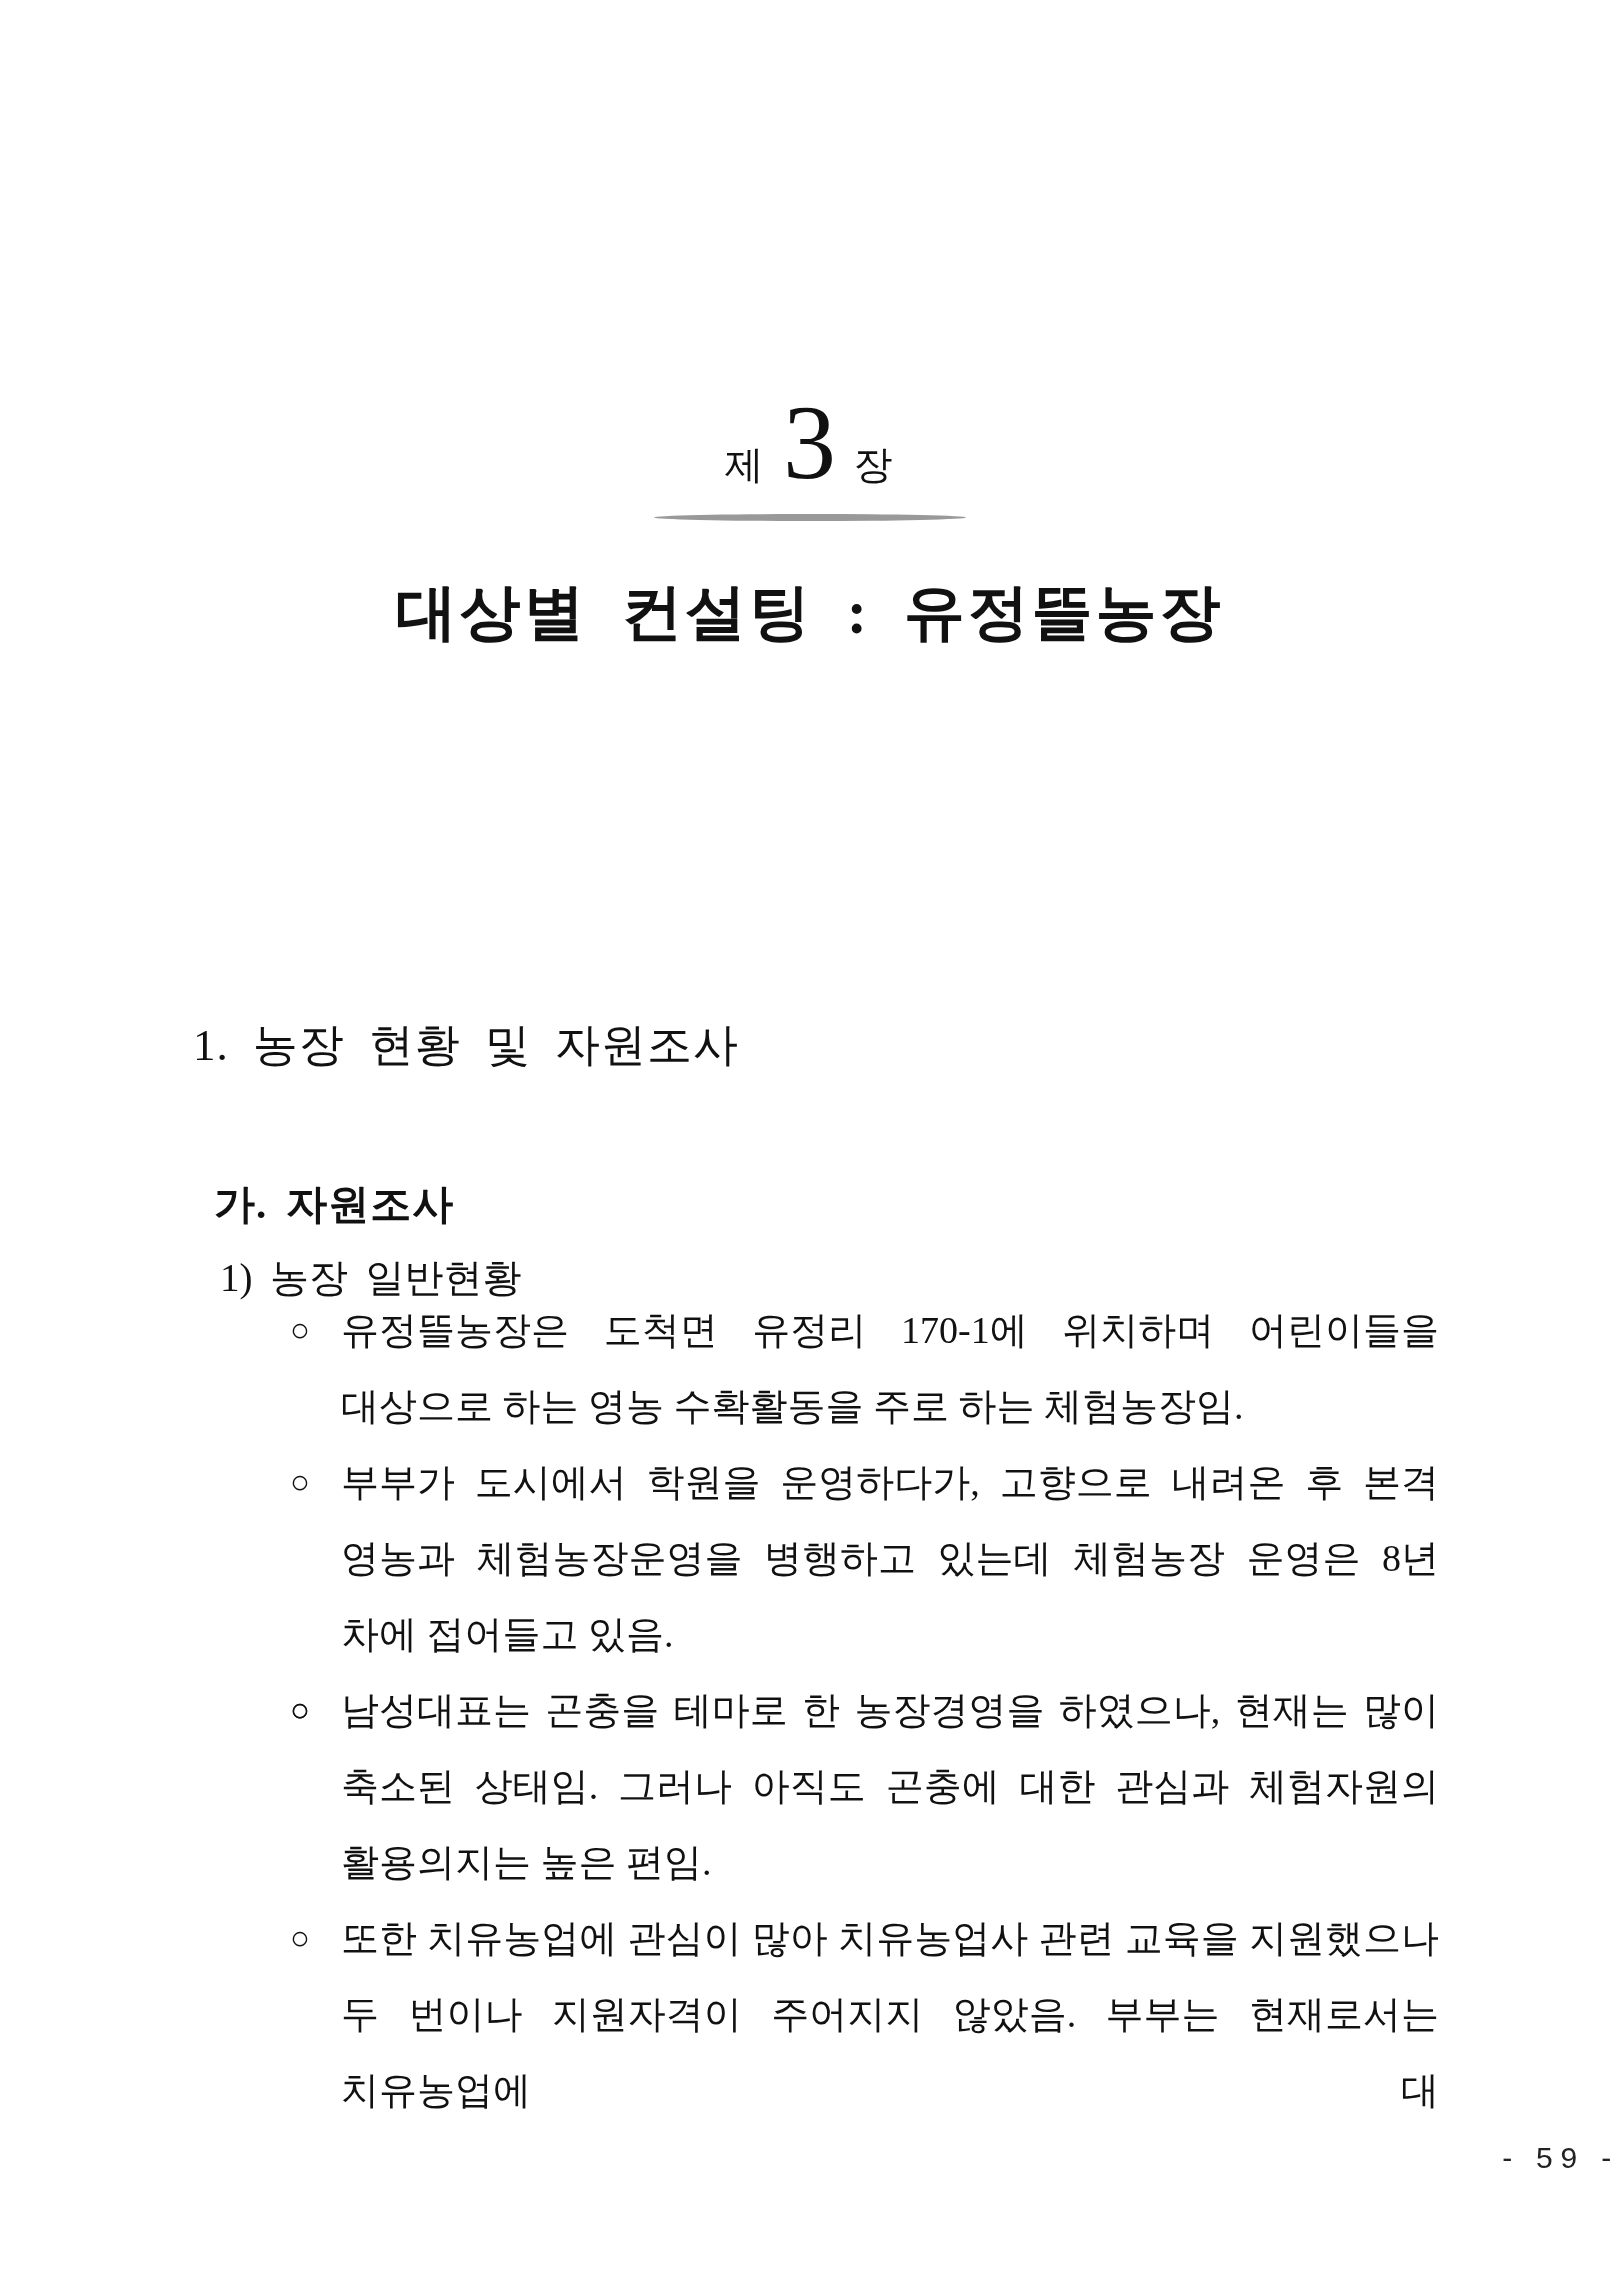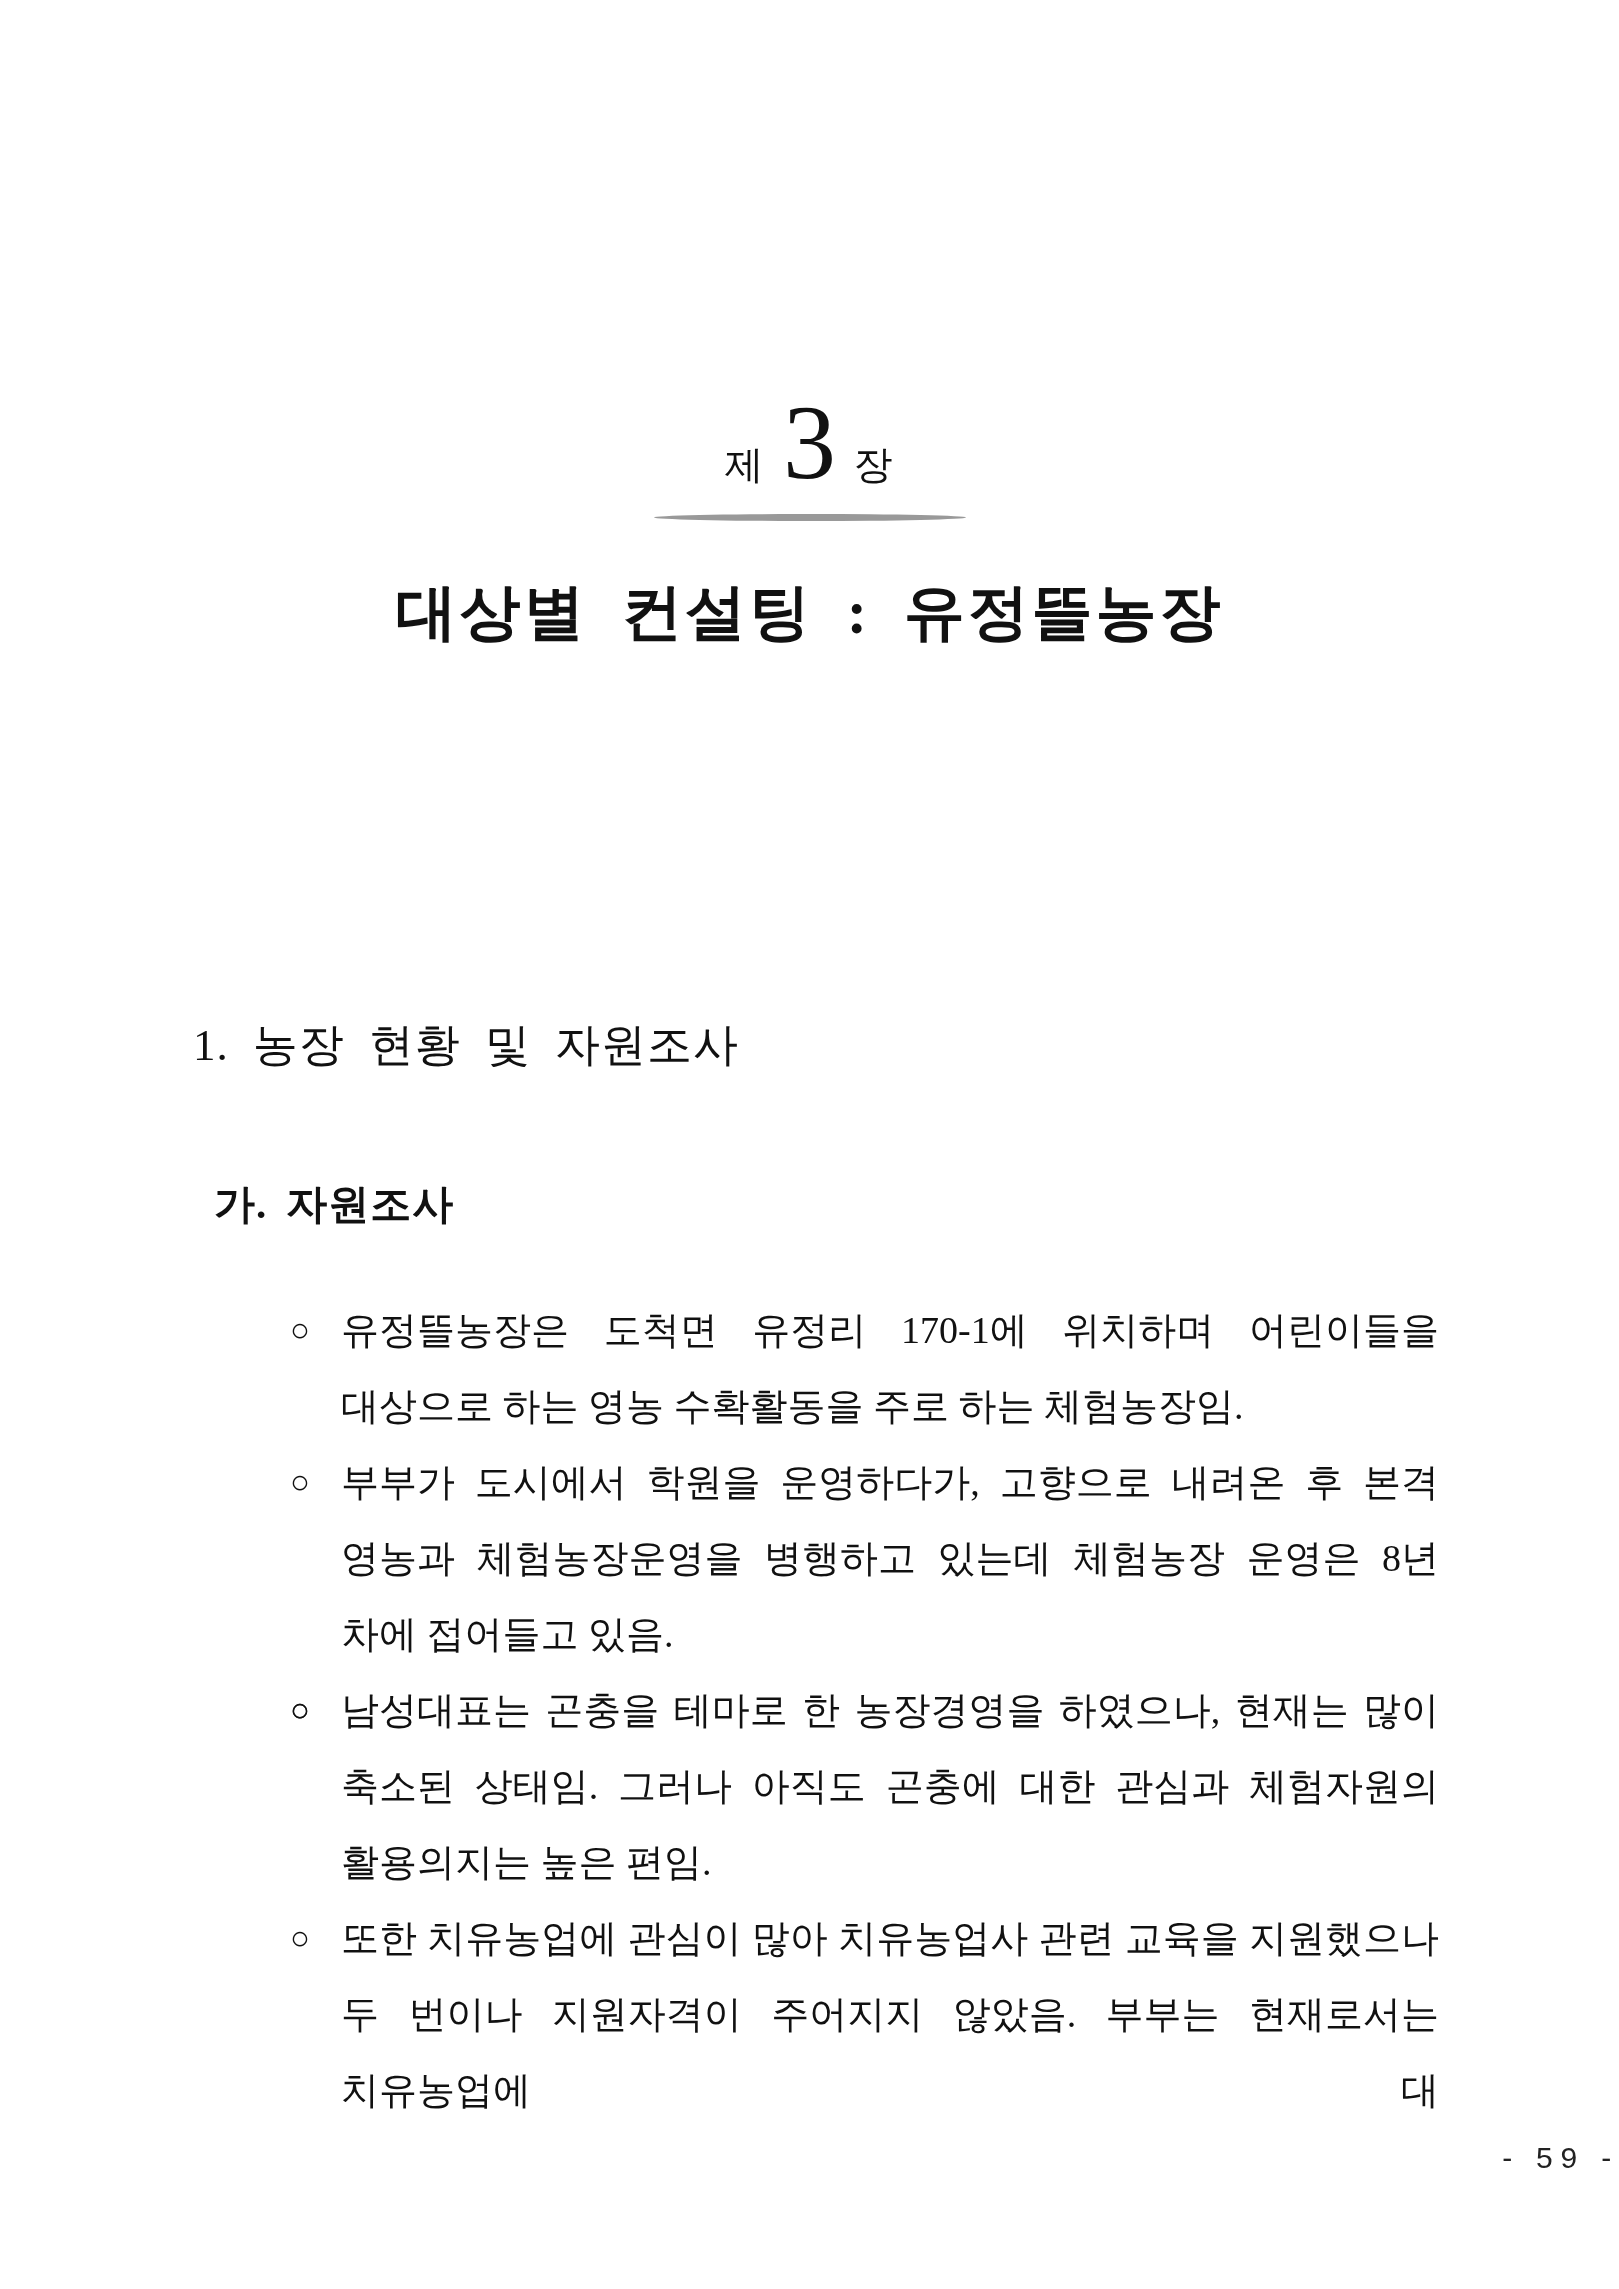--- a/index.html
+++ b/index.html
@@ -139,20 +139,21 @@
     <span class="num">3</span>
     <span class="side">장</span>
   </div>
 
   <div class="divider"></div>
 
   <div class="title">대상별 컨설팅 : 유정뜰농장</div>
 
   <div class="h1">1. 농장 현황 및 자원조사</div>
   <div class="h2">가. 자원조사</div>
+  <div class="h3">1) 농장 일반현황</div>
 
   <ul class="bullets">
     <li>
       <span class="marker">○</span>
       <span>유정뜰농장은 도척면 유정리 170-1에 위치하며 어린이들을 대상으로 하는 영농 수확활동을 주로 하는 체험농장임.</span>
     </li>
     <li>
       <span class="marker">○</span>
       <span>부부가 도시에서 학원을 운영하다가, 고향으로 내려온 후 본격 영농과 체험농장운영을 병행하고 있는데 체험농장 운영은 8년 차에 접어들고 있음.</span>
     </li>

